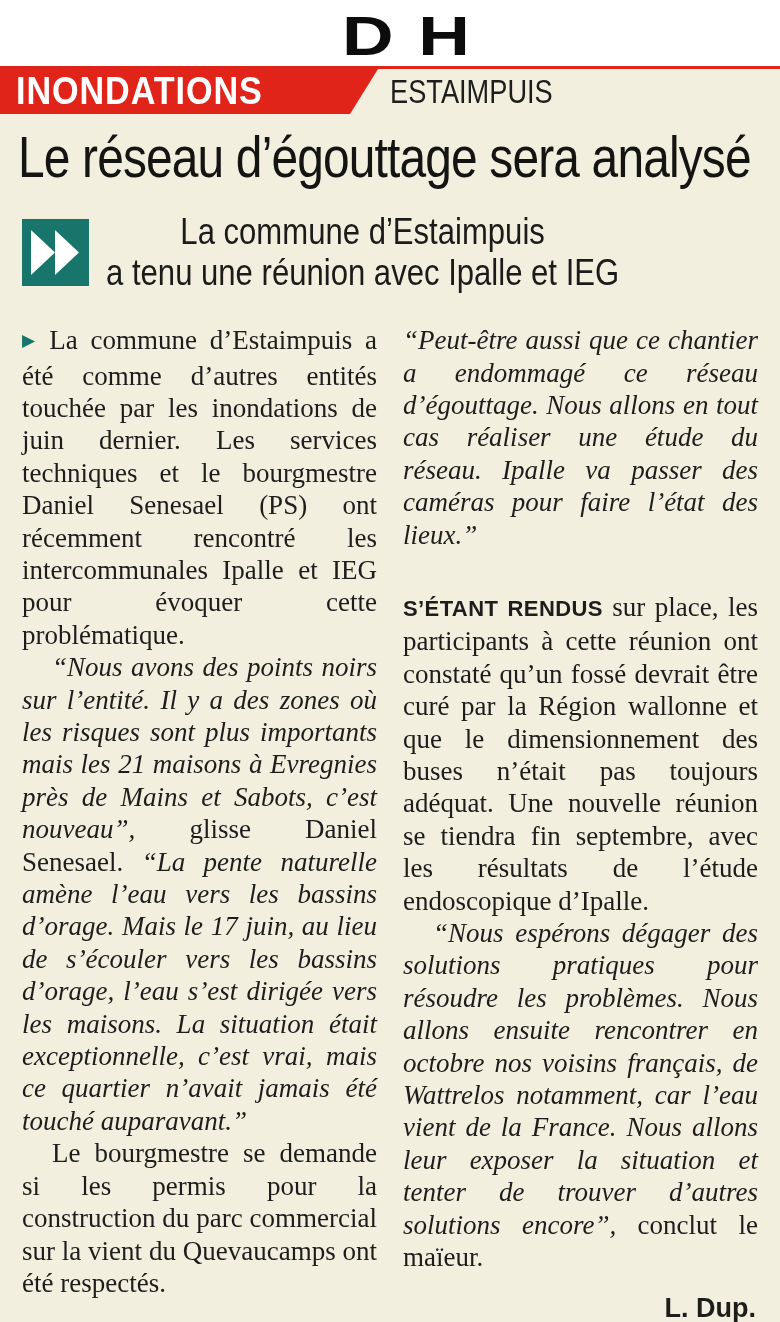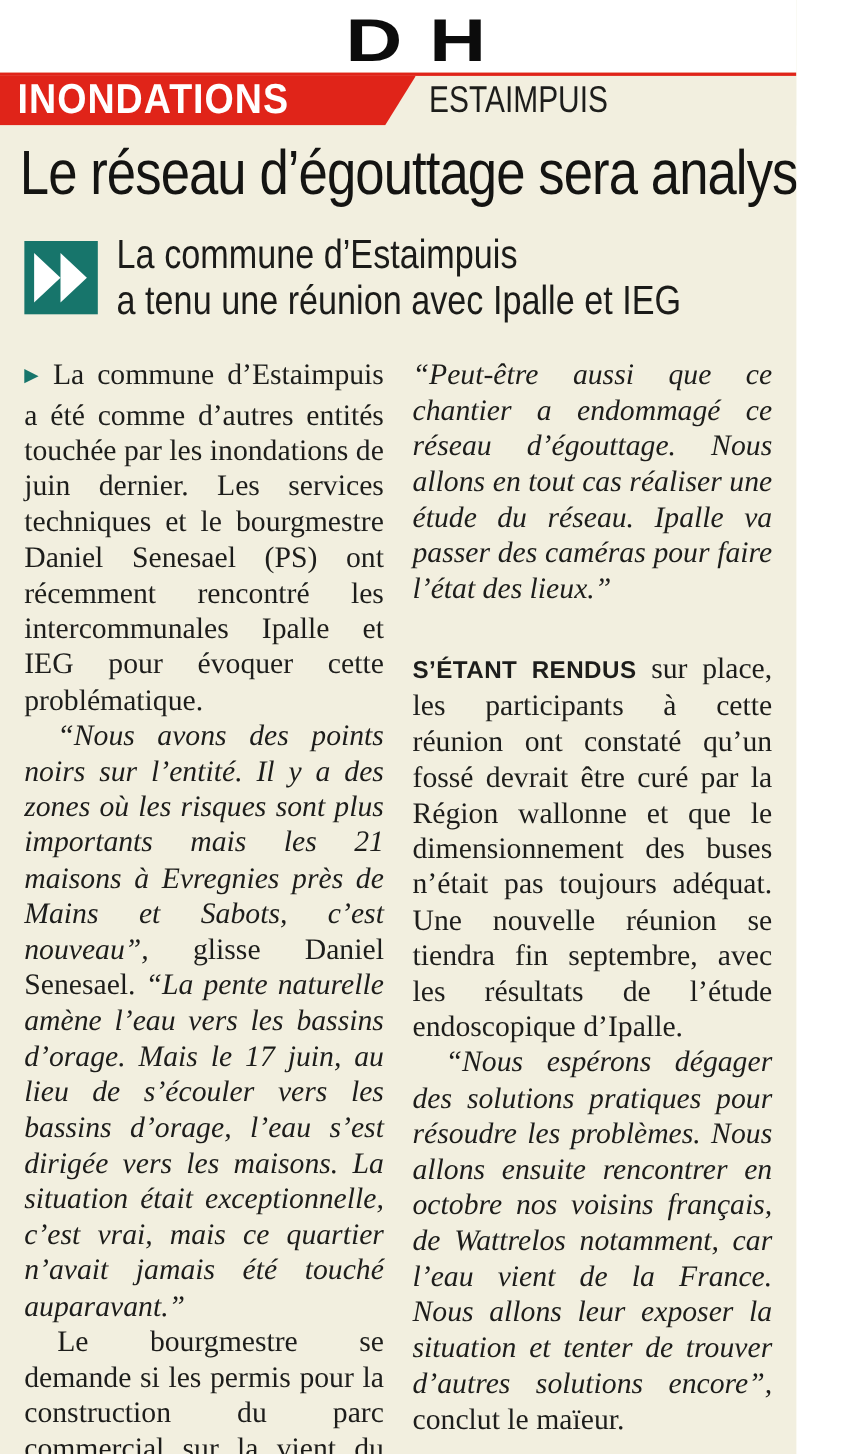--- a/index.html
+++ b/index.html
@@ -12,21 +12,21 @@
   *{box-sizing:border-box;}
   html,body{margin:0;padding:0;}
   body{
     width:780px;
     font-family:"Liberation Serif", serif;
     color:var(--ink);
     background:var(--white);
   }
   .page{
     position:relative;
-    width:724px;
+    width:780px;
     height:1322px;
     background:var(--cream);
     overflow:hidden;
   }
   
   .masthead{
     height:66px;
     background:var(--white);
     display:flex;
     align-items:center;
@@ -101,20 +101,21 @@
     color:#141412;
     transform:scaleX(0.84);
     transform-origin:left center;
     white-space:nowrap;
   }
   .subhead{
     display:flex;
     align-items:center;
     gap:17px;
     margin:22px 0 0 22px;
+    text-align:center;
   }
   .subhead-icon{flex:0 0 auto; line-height:0;}
   .subhead-text{
     font-family:"Liberation Sans", sans-serif;
     font-weight:400;
     font-size:37px;
     line-height:1.13;
     color:#1b1b19;
     transform:scaleX(0.84);
     transform-origin:left center;

